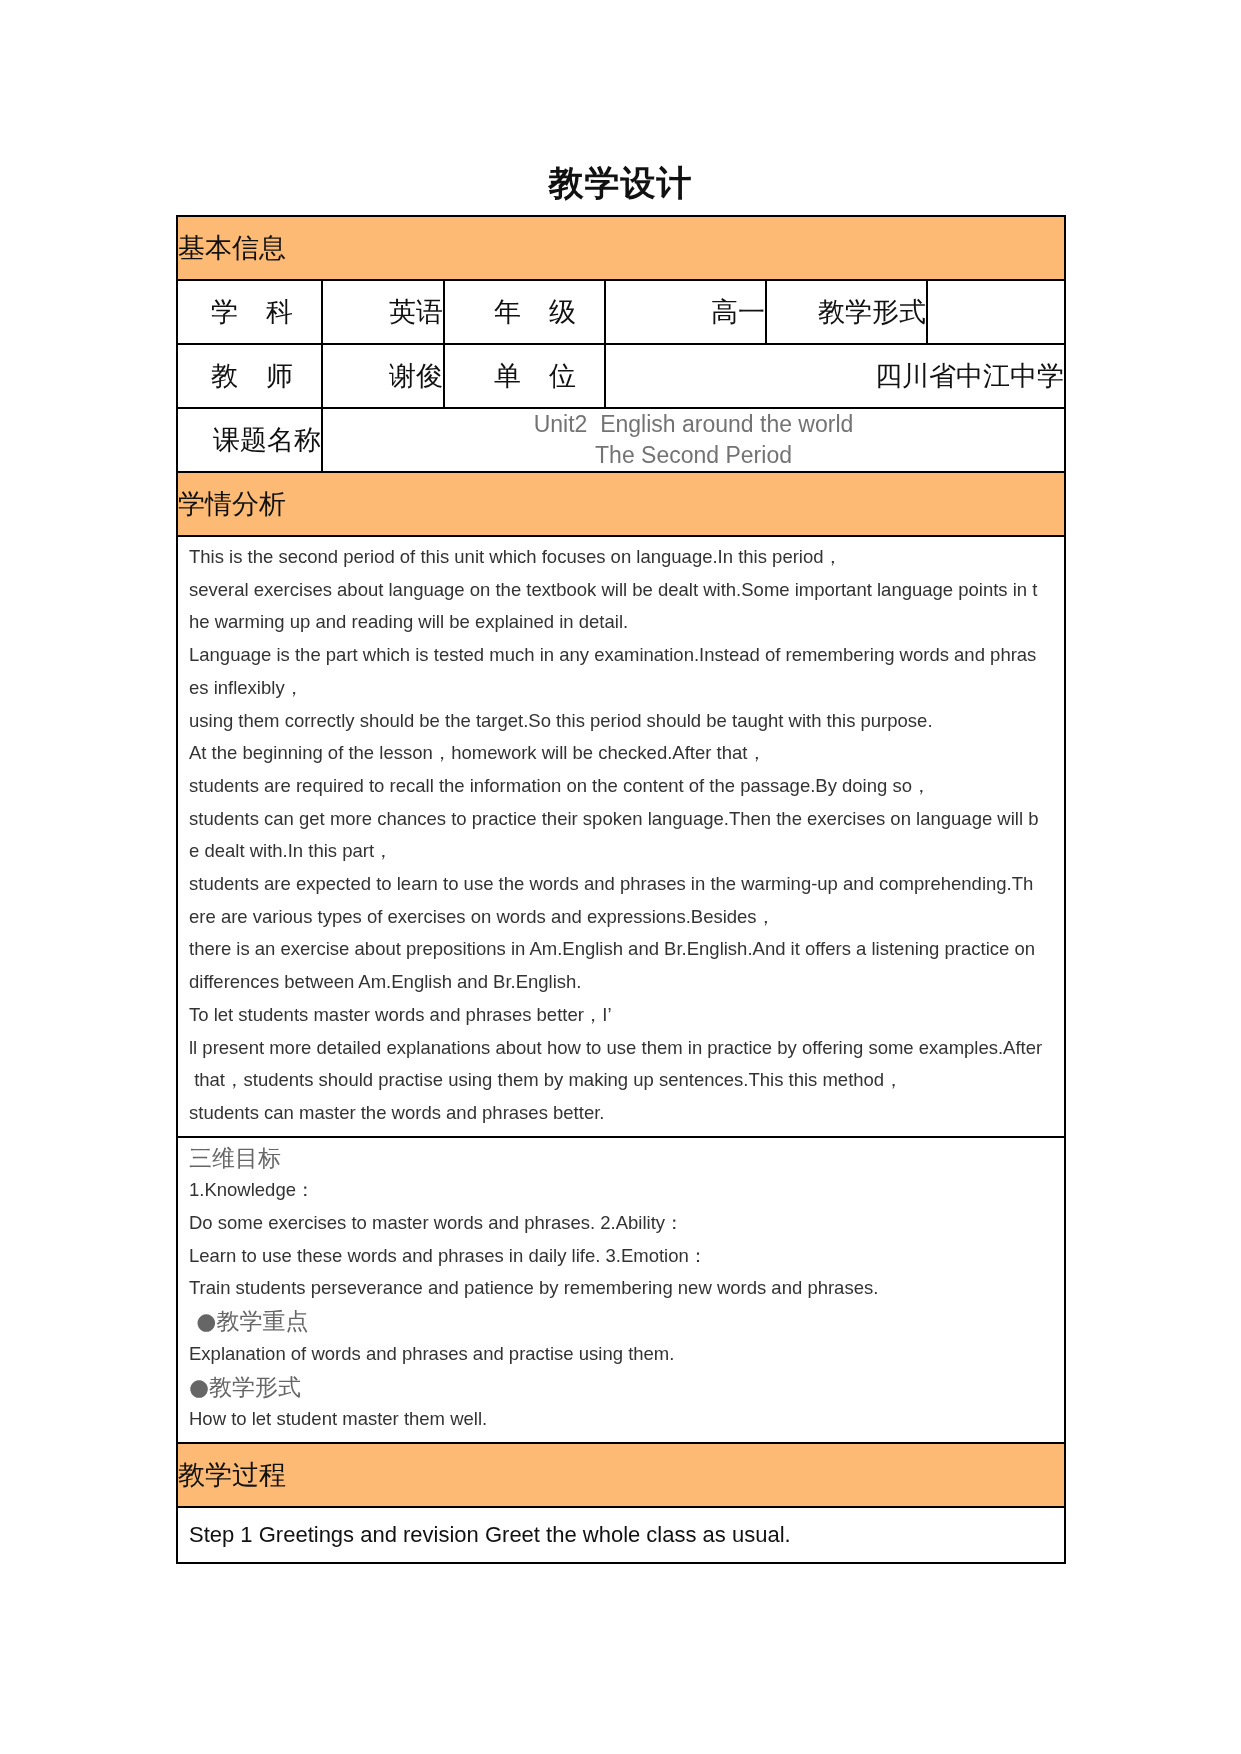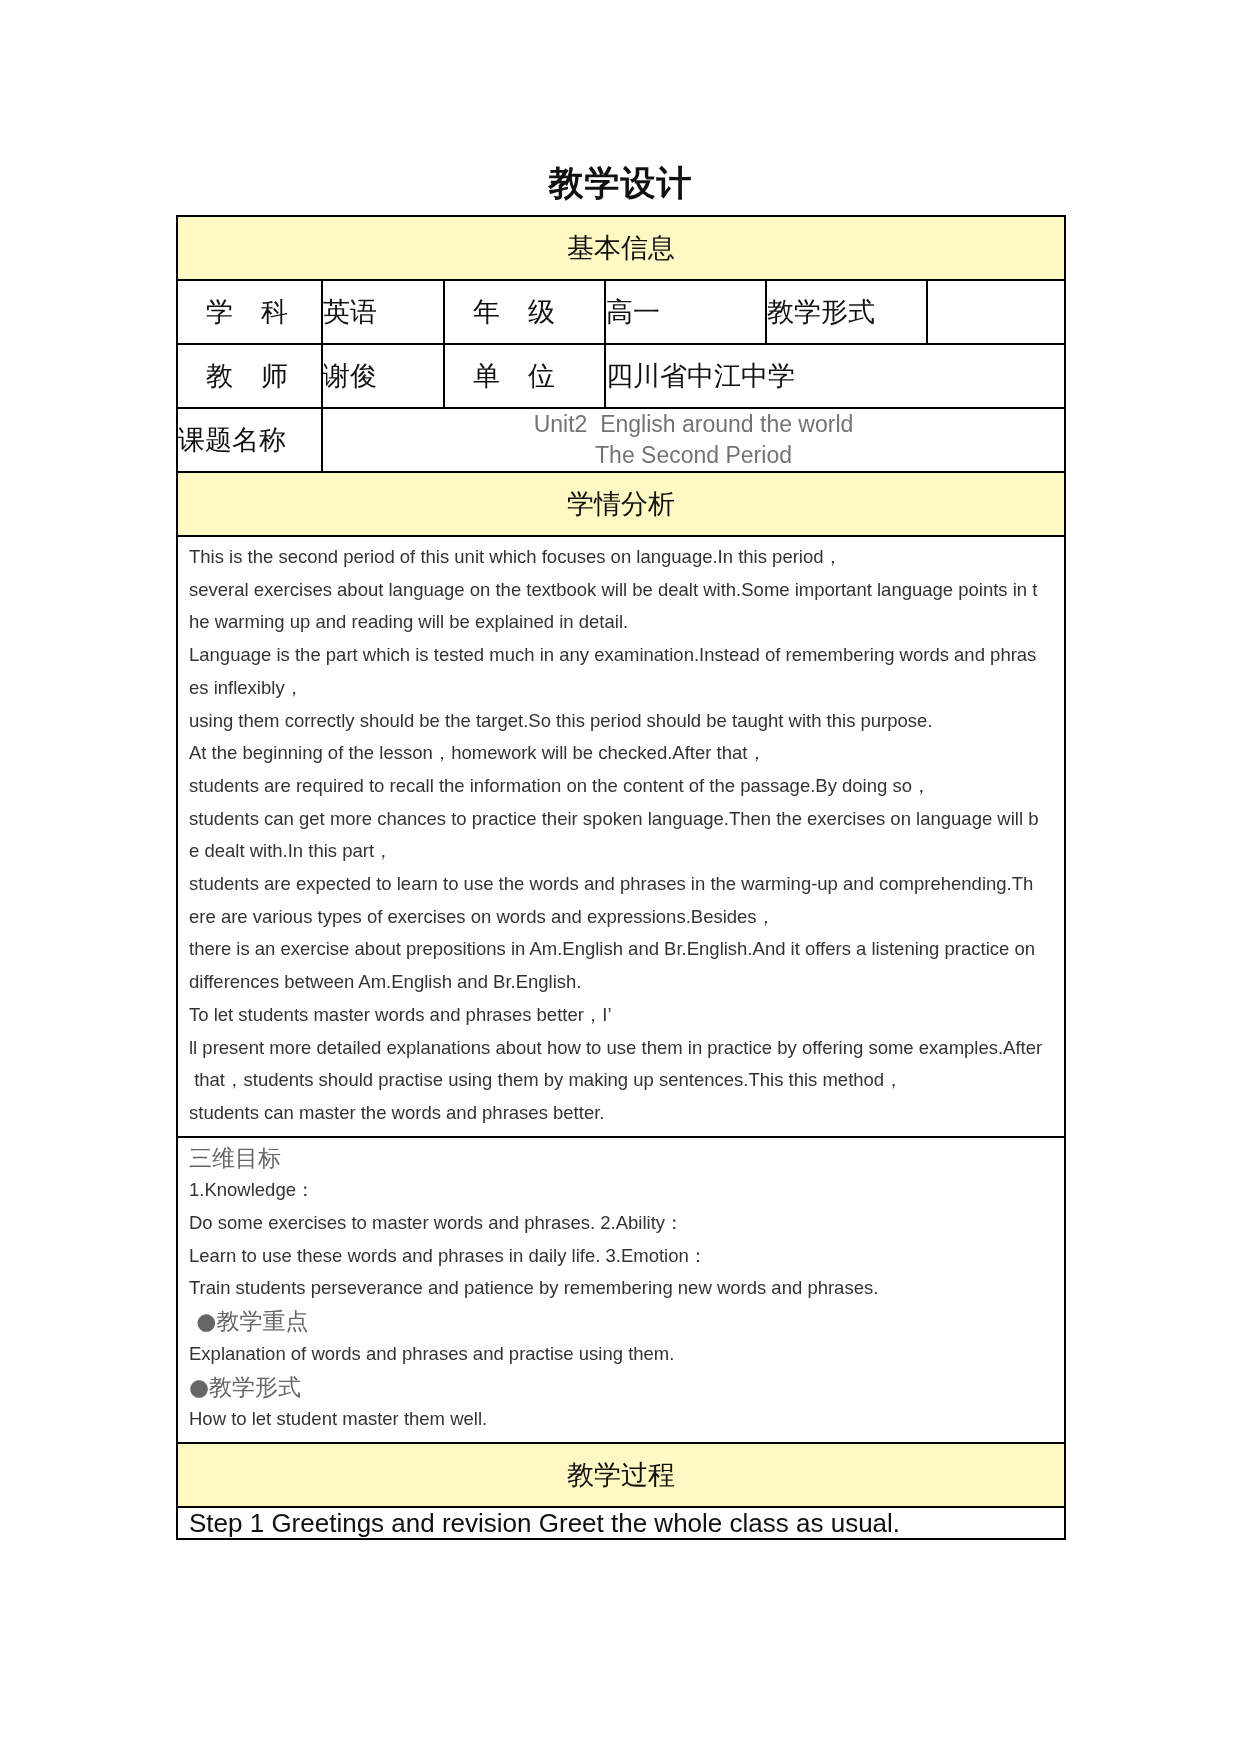--- a/index.html
+++ b/index.html
@@ -4,31 +4,31 @@
 <style>
   html, body { margin: 0; padding: 0; background: #ffffff; }
   body { width: 1241px; height: 1754px; position: relative; overflow: hidden;
          font-family: "Liberation Sans", "DejaVu Sans", sans-serif; }
   .doc-title { position: absolute; left: 0; width: 1241px; top: 160px; text-align: center;
                font-family: Liberation Sans, sans-serif; font-weight: bold;
                font-size: 35px; color: #111; letter-spacing: 1px; }
   table.main { position: absolute; left: 176px; top: 215px; width: 888px;
                border-collapse: collapse; table-layout: fixed; }
   table.main td { border: 2px solid #000; padding: 0; vertical-align: middle; }
-  .sec-head { background: #fef9c3; height: 62px; text-align: center;
+  .sec-head { background: #fdba74; height: 62px; text-align: left;
               font-family: "DejaVu Serif", "Liberation Serif", serif; font-size: 27px; color: #111; }
-  .cell { height: 62px; text-align: left; font-family: "DejaVu Serif", "Liberation Serif", serif;
+  .cell { height: 62px; text-align: right; font-family: "DejaVu Serif", "Liberation Serif", serif;
           font-size: 27px; color: #111; }
   .cell.spaced { letter-spacing: 28px; padding-left: 28px; }
   .topic { height: 62px; text-align: center; font-size: 23px; color: #737373; line-height: 31px; }
   .body-cell { padding: 4px 10px 6px 11px !important; vertical-align: top !important;
                font-size: 18.5px; line-height: 32.7px; color: #333; }
   .body-cell .ln { white-space: nowrap; display: block; }
   .body-cell .cn { font-family: "DejaVu Serif", "Liberation Serif", serif; color: #666; font-size: 23px; }
-  .step-cell { height: 22px; font-size: 26px; color: #111; padding: 4px 11px !important; line-height: 22px; white-space: nowrap; }
+  .step-cell { height: 22px; font-size: 22px; color: #111; padding: 16px 11px !important; line-height: 22px; white-space: nowrap; }
 </style>
 </head>
 <body>
 
 <div class="doc-title">教学设计</div>
 
 <table class="main">
   <colgroup>
     <col style="width:145px">
       <col style="width:122px">

